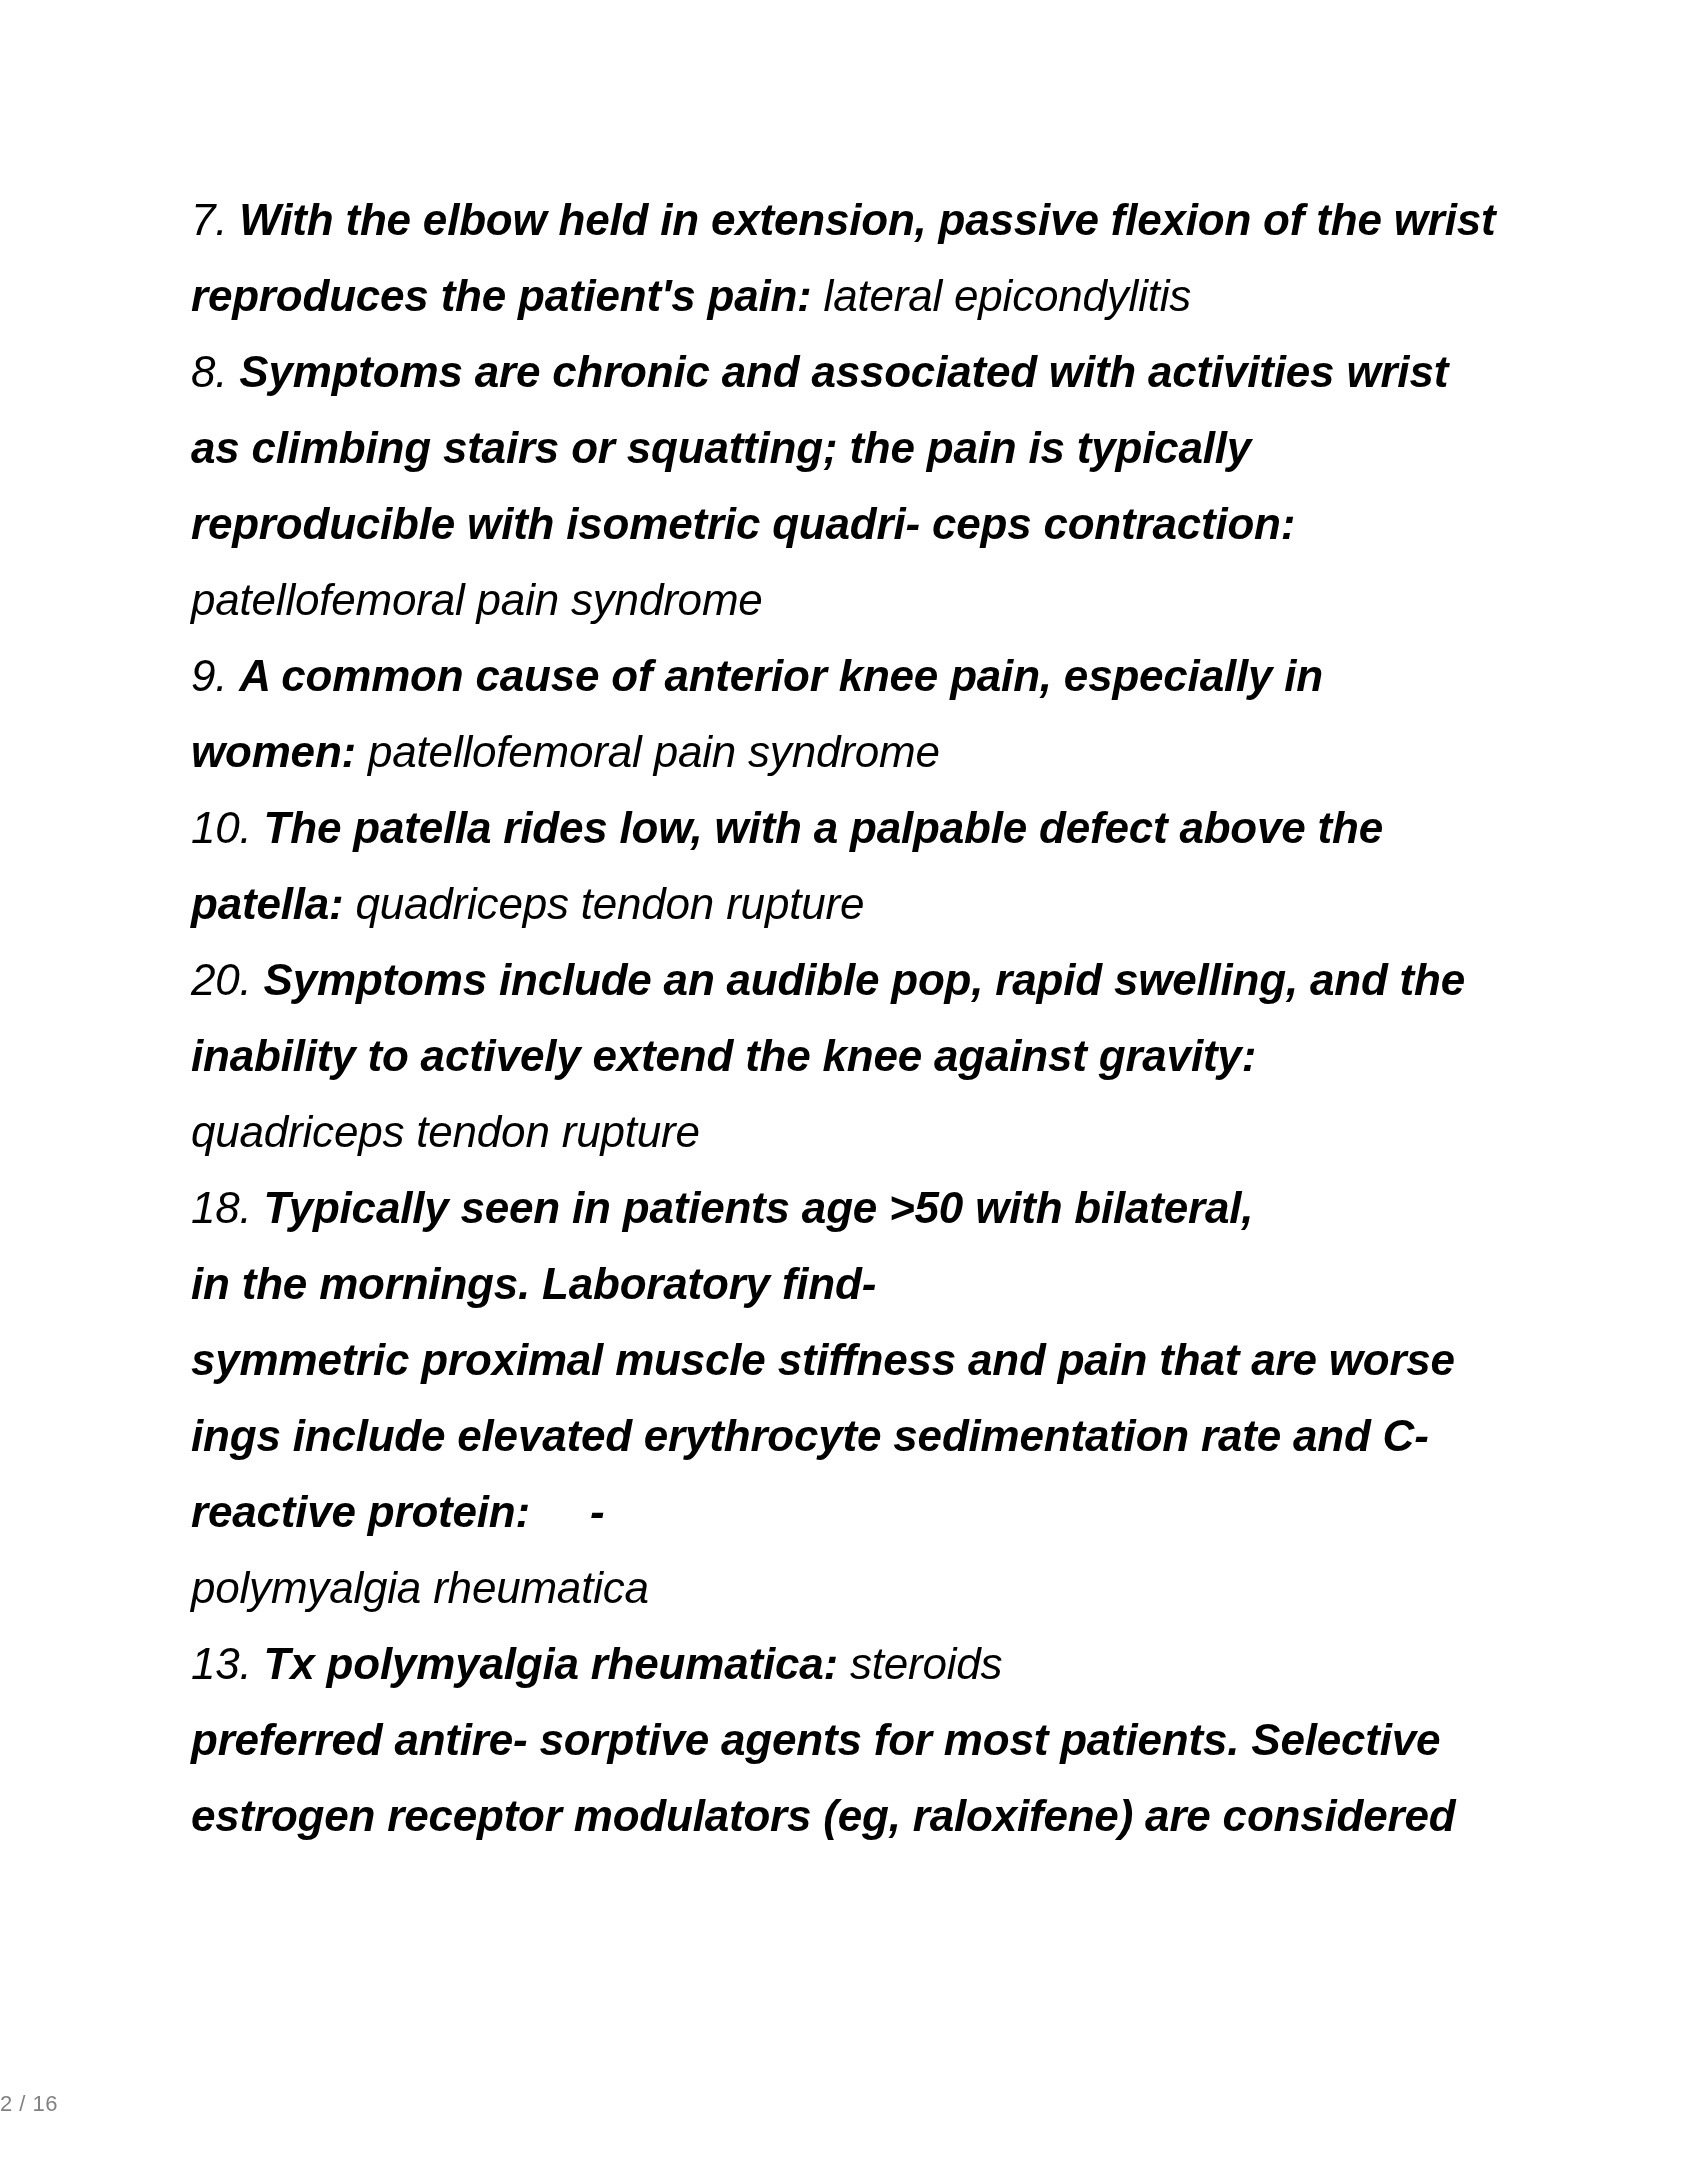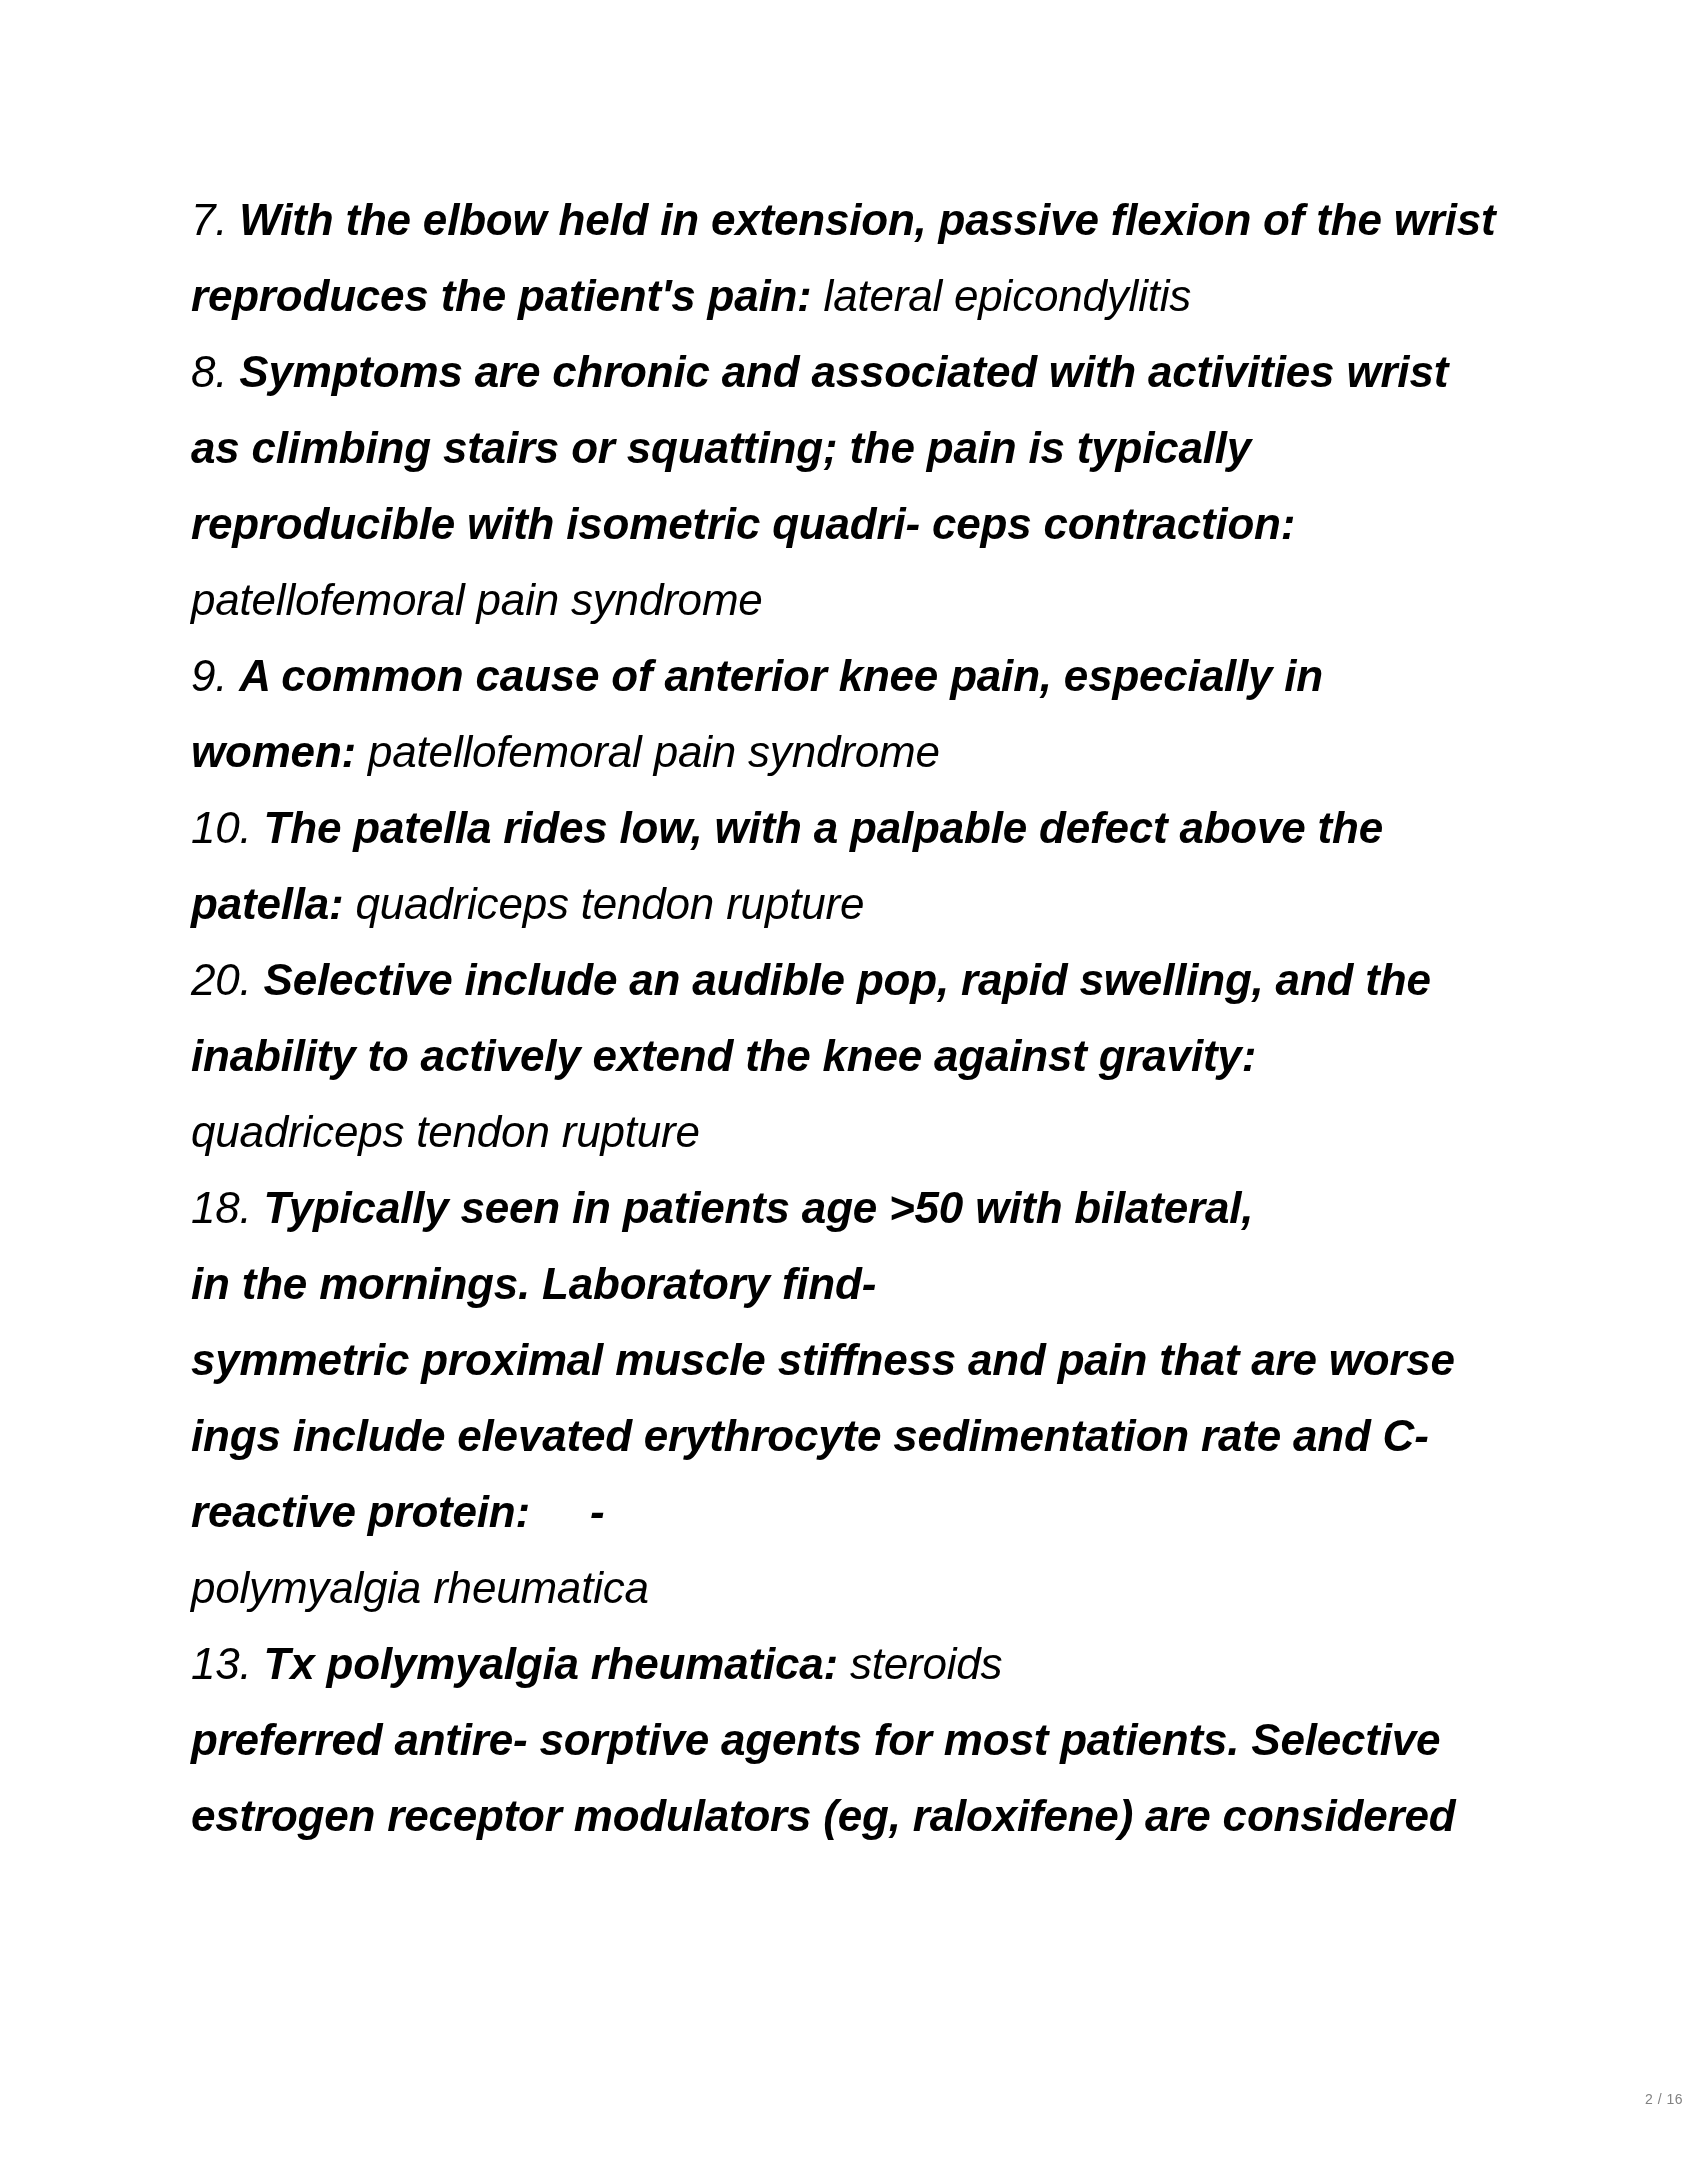--- a/index.html
+++ b/index.html
@@ -29,42 +29,42 @@
     color: #000000;
     letter-spacing: -0.2px;
   }
   .line .b { font-weight: 700; }
   .line .r { font-weight: 400; }
   .footer {
     position: absolute;
     left: 0;
     top: 2091px;
     width: 100%;
-    text-align: right;
-    font-size: 14px;
+    text-align: left;
+    font-size: 22px;
     font-weight: 400;
     color: #828282;
     letter-spacing: 0.5px;
   }
 </style>
 </head>
 <body style="background: rgb(255, 255, 255);">
 
 <div class="doc" style="color: rgb(0, 0, 0);">
     <div class="line"><span class="r">7. </span><span class="b">With the elbow held in extension, passive flexion of the wrist</span></div>
     <div class="line"><span class="b">reproduces the patient's pain:</span><span class="r"> lateral epicondylitis</span></div>
     <div class="line"><span class="r">8. </span><span class="b">Symptoms are chronic and associated with activities wrist</span></div>
     <div class="line"><span class="b">as climbing stairs or squatting; the pain is typically</span></div>
     <div class="line"><span class="b">reproducible with isometric quadri- ceps contraction:</span></div>
     <div class="line"><span class="r">patellofemoral pain syndrome</span></div>
     <div class="line"><span class="r">9. </span><span class="b">A common cause of anterior knee pain, especially in</span></div>
     <div class="line"><span class="b">women:</span><span class="r"> patellofemoral pain syndrome</span></div>
     <div class="line"><span class="r">10. </span><span class="b">The patella rides low, with a palpable defect above the</span></div>
     <div class="line"><span class="b">patella:</span><span class="r"> quadriceps tendon rupture</span></div>
-    <div class="line"><span class="r">20. </span><span class="b">Selective include an audible pop, rapid swelling, and the</span></div>
+    <div class="line"><span class="r">20. </span><span class="b">Symptoms include an audible pop, rapid swelling, and the</span></div>
     <div class="line"><span class="b">inability to actively extend the knee against gravity:</span></div>
     <div class="line"><span class="r">quadriceps tendon rupture</span></div>
     <div class="line"><span class="r">18. </span><span class="b">Typically seen in patients age &gt;50 with bilateral,</span></div>
     <div class="line"><span class="b">in the mornings. Laboratory find-</span></div>
     <div class="line"><span class="b">symmetric proximal muscle stiffness and pain that are worse</span></div>
     <div class="line"><span class="b">ings include elevated erythrocyte sedimentation rate and C-</span></div>
     <div class="line"><span class="b">reactive protein:     -</span></div>
     <div class="line"><span class="r">polymyalgia rheumatica</span></div>
     <div class="line"><span class="r">13. </span><span class="b">Tx polymyalgia rheumatica:</span><span class="r"> steroids</span></div>
     <div class="line"><span class="b">preferred antire- sorptive agents for most patients. Selective</span></div>

